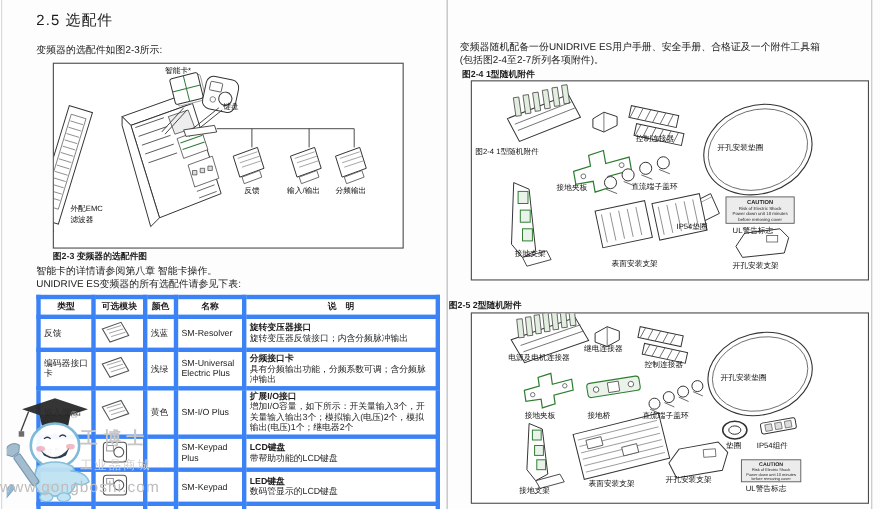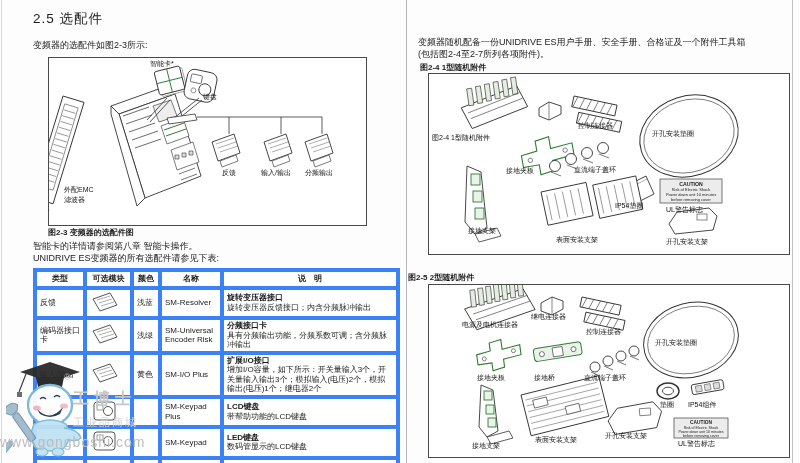--- a/index.html
+++ b/index.html
@@ -137,21 +137,21 @@
           </td>
     </tr>
     <tr style="height:30px">
       <td>编码器接口卡</td>
       <td class="c-mod">
         <svg width="30" height="22" viewBox="0 0 30 22">
               <polygon points="3,8 20,2 27,14 10,20" fill="#fff" stroke="#555"></polygon>
               <path d="M7 9L20 5M9 12L22 8M11 15L24 11" stroke="#999" stroke-width="0.8"></path>
             </svg></td>
       <td class="c-color">浅绿</td>
-      <td>SM-Universal Encoder Risk</td>
+      <td>SM-Universal Electric Plus</td>
       <td>
             <div class="dt">分频接口卡</div>
             <div>具有分频输出功能，分频系数可调；含分频脉冲输出</div>
           </td>
     </tr>
     <tr style="height:40px">
       <td>输入/输出</td>
       <td class="c-mod">
         <svg width="30" height="22" viewBox="0 0 30 22">
               <polygon points="3,8 20,2 27,14 10,20" fill="#fff" stroke="#555"></polygon>

